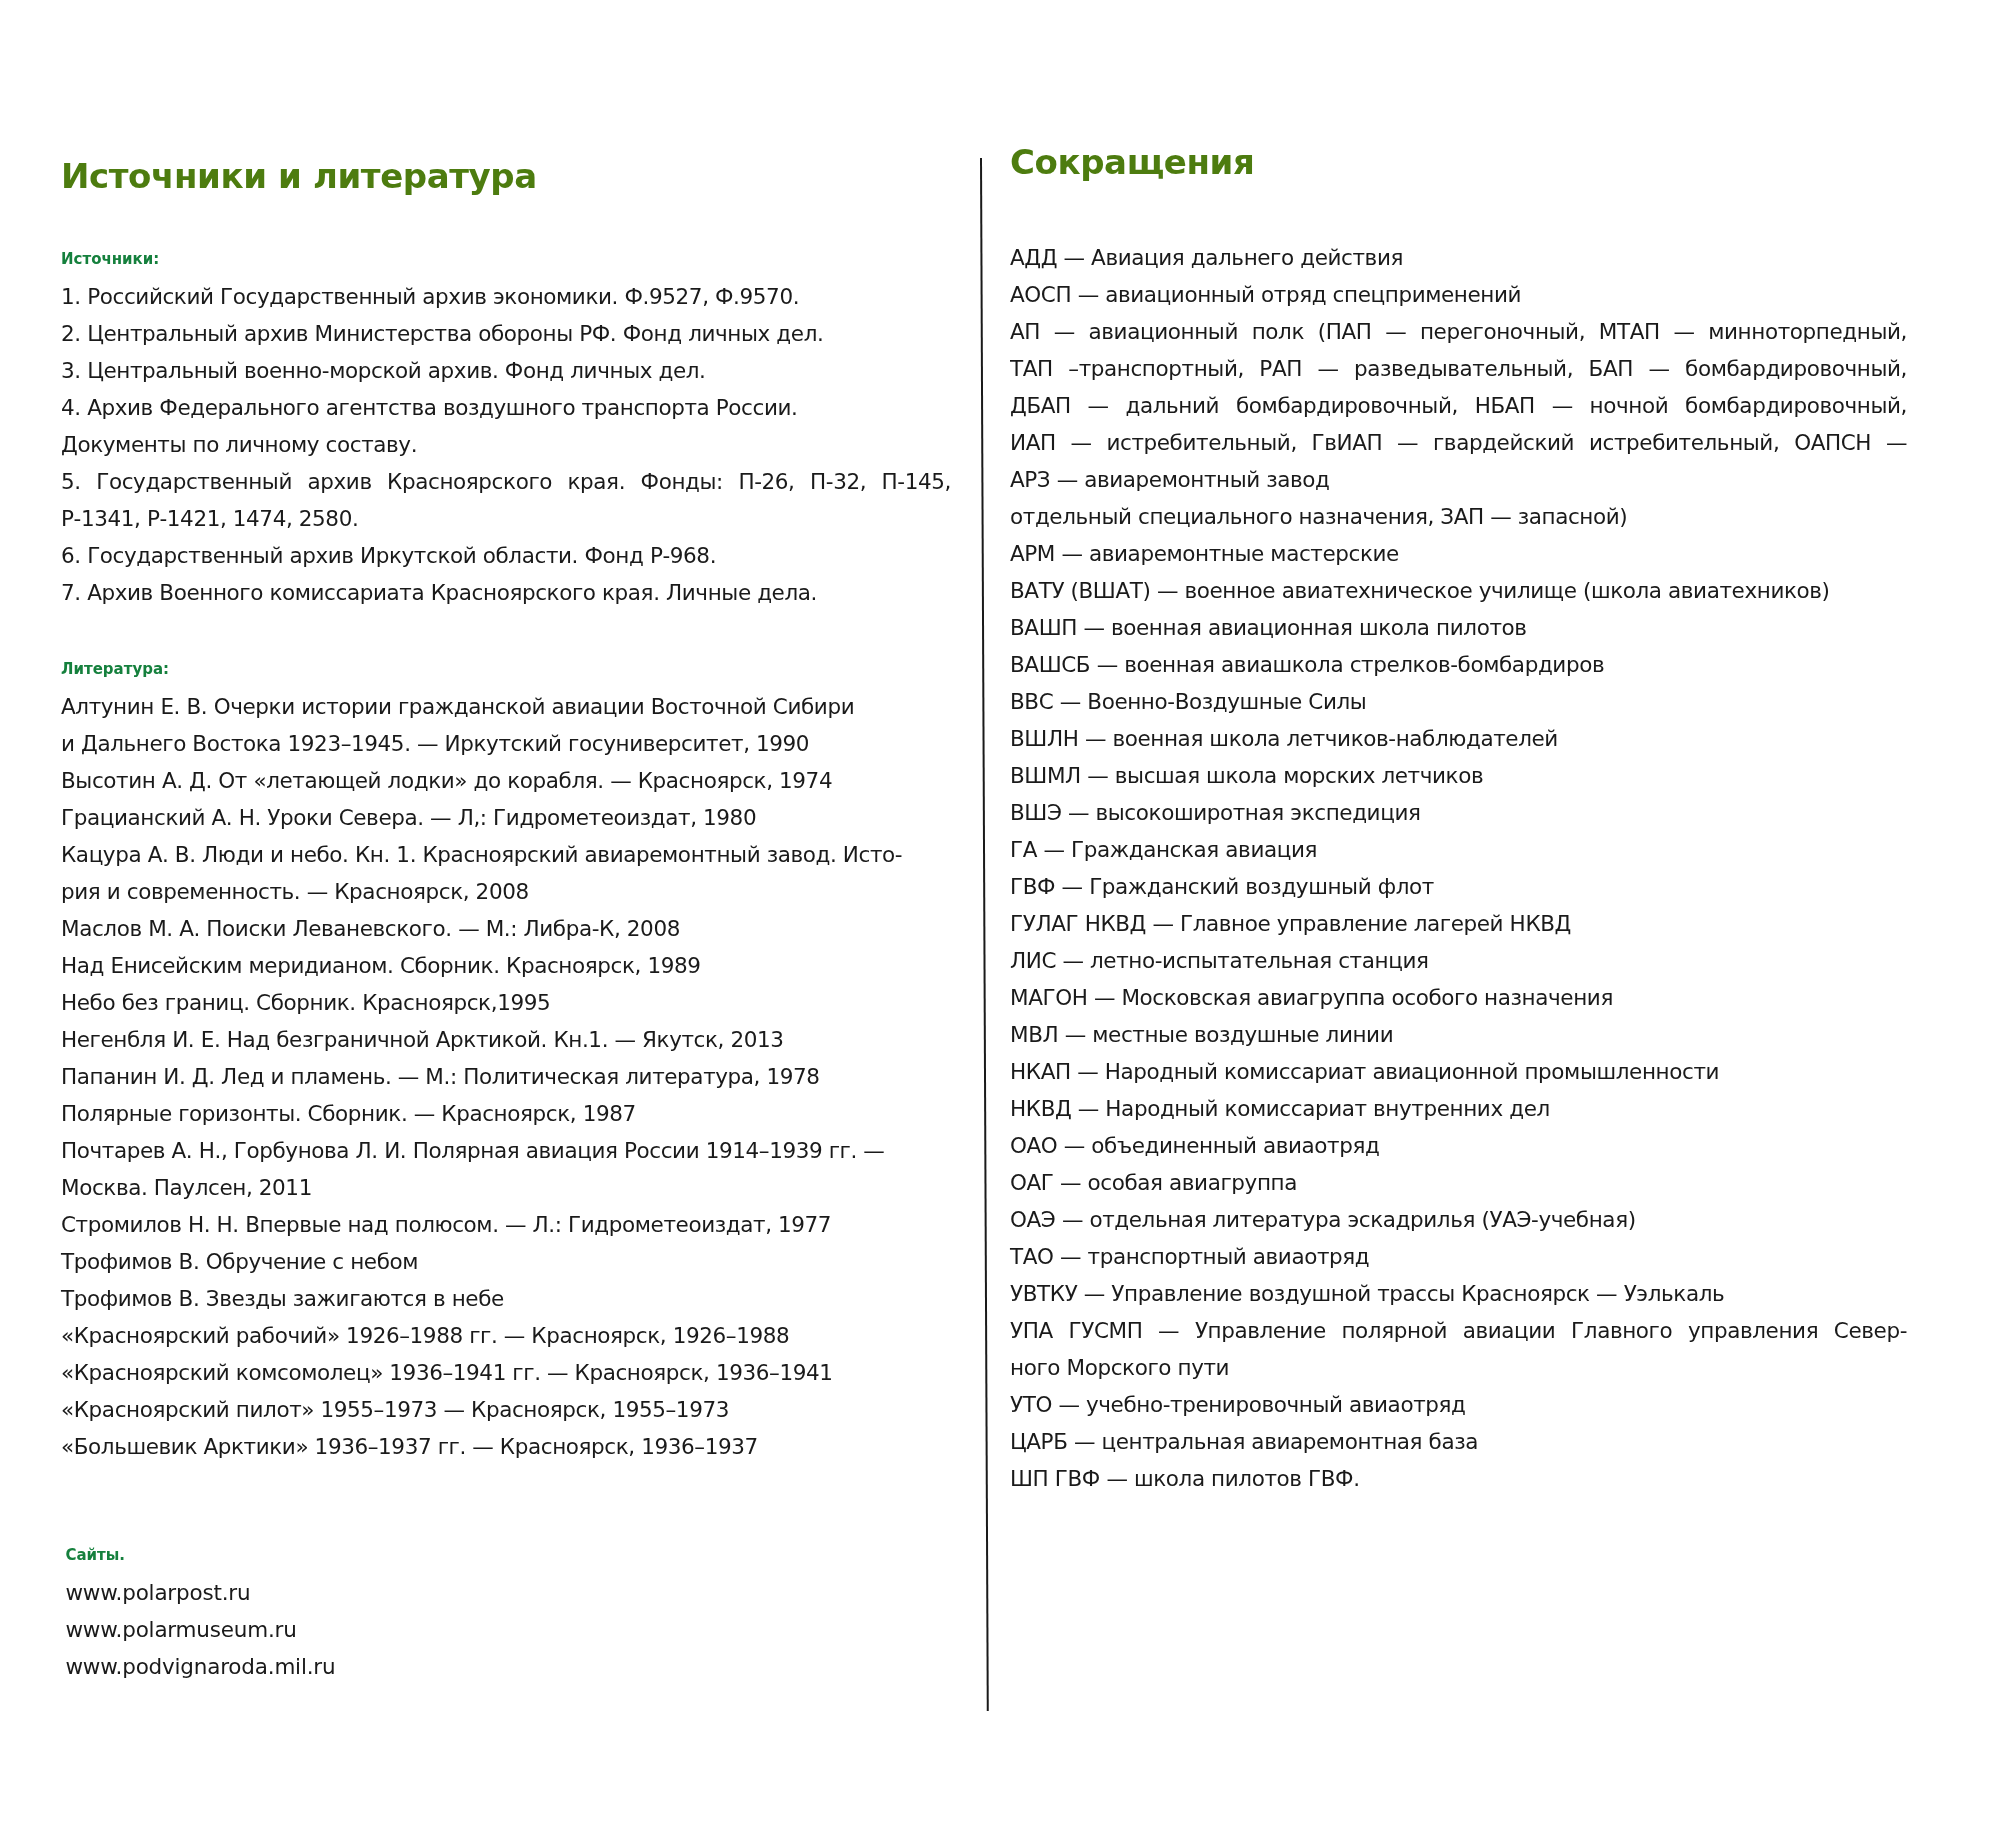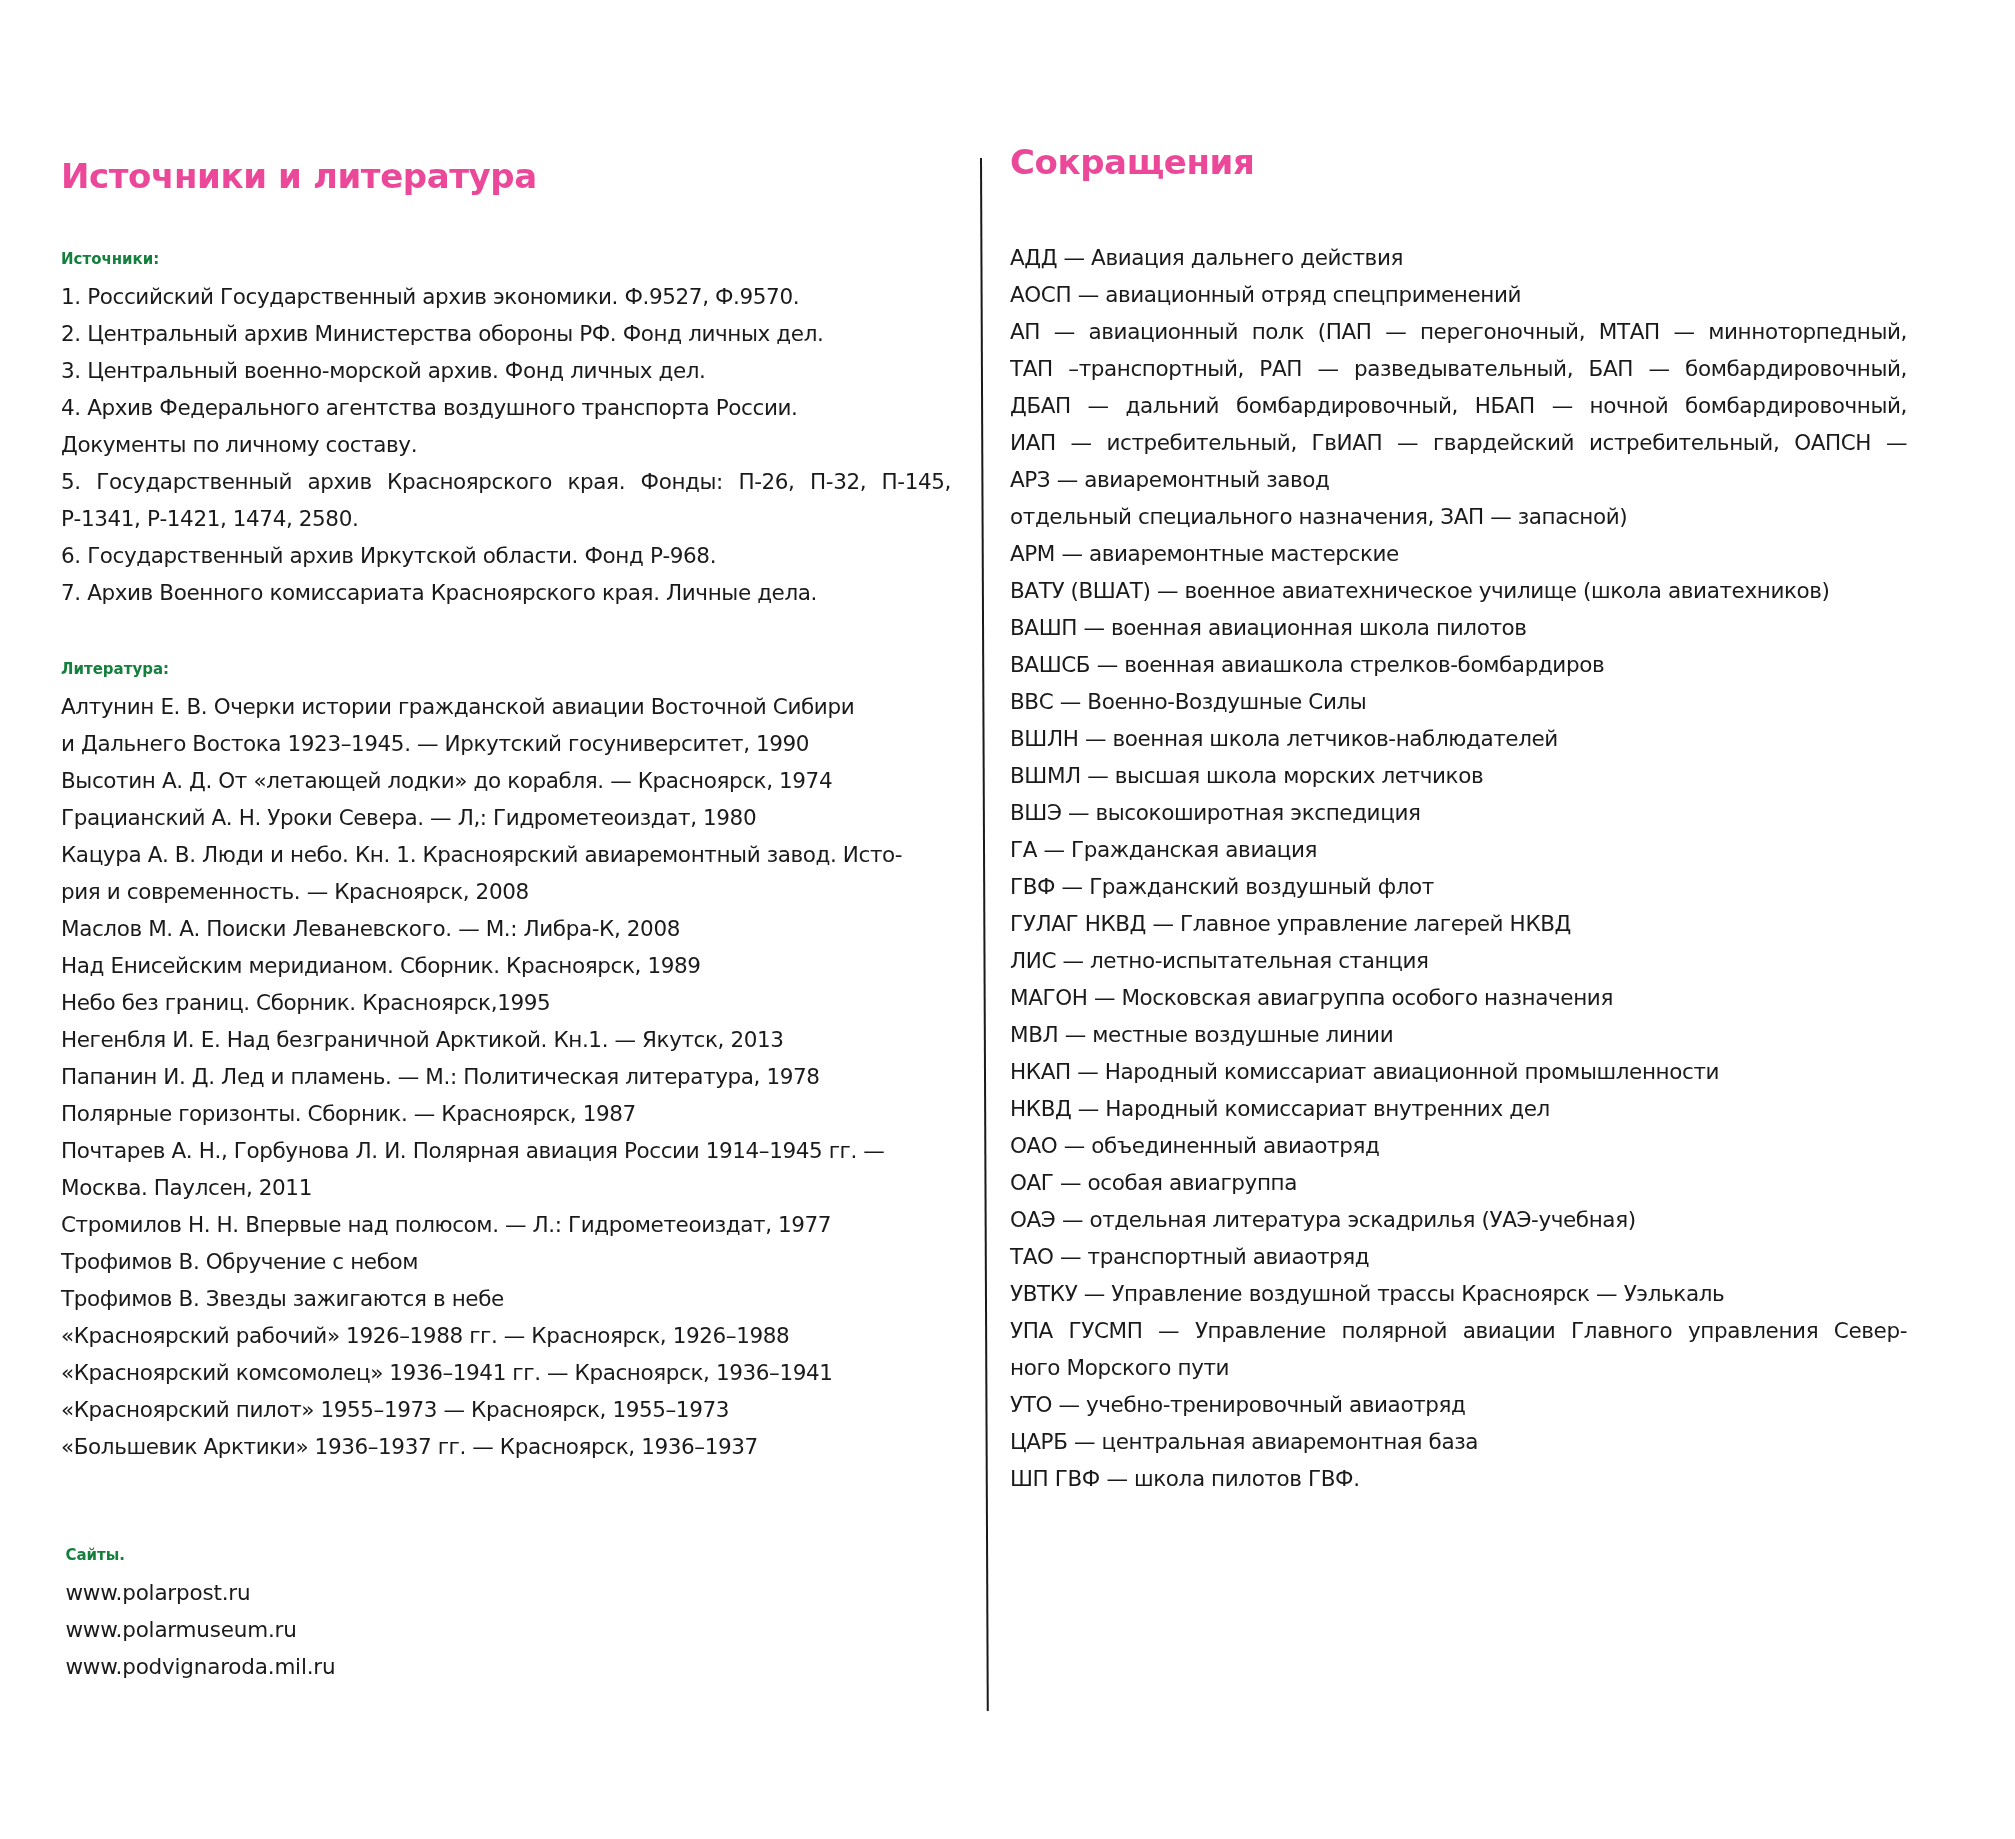--- a/index.html
+++ b/index.html
@@ -6,21 +6,21 @@
   body {
     width: 2015px; height: 1839px; position: relative; overflow: hidden;
     font-family: "DejaVu Sans", "Liberation Sans", sans-serif;
     color: #1a1a1a;
   }
   .col { position: absolute; }
   #left-col { left: 61px; top: 0; width: 890px; }
   #right-col { left: 1010px; top: 0; width: 897px; }
   .page-title {
     position: absolute; left: 0; font-weight: bold; font-size: 34px;
-    letter-spacing: -0.4px; line-height: 44px; white-space: nowrap; color: #ec4899;
+    letter-spacing: -0.4px; line-height: 44px; white-space: nowrap; color: #4d7c0f;
   }
   .subhead {
     position: absolute; left: 0; font-weight: bold; font-size: 15px;
     line-height: 37px; white-space: nowrap; color: #15803d;
   }
   .lines { position: absolute; left: 0; width: 100%; }
   .line {
     font-size: 21.5px; line-height: 37px; height: 37px; white-space: nowrap;
     letter-spacing: -0.4px;
   }
@@ -59,21 +59,21 @@
     <div class="line">Высотин А. Д. От «летающей лодки» до корабля. — Красноярск, 1974</div>
     <div class="line">Грацианский А. Н. Уроки Севера. — Л,: Гидрометеоиздат, 1980</div>
     <div class="line">Кацура А. В. Люди и небо. Кн. 1. Красноярский авиаремонтный завод. Исто-</div>
     <div class="line">рия и современность. — Красноярск, 2008</div>
     <div class="line">Маслов М. А. Поиски Леваневского. — М.: Либра-К, 2008</div>
     <div class="line">Над Енисейским меридианом. Сборник. Красноярск, 1989</div>
     <div class="line">Небо без границ. Сборник. Красноярск,1995</div>
     <div class="line">Негенбля И. Е. Над безграничной Арктикой. Кн.1. — Якутск, 2013</div>
     <div class="line">Папанин И. Д. Лед и пламень. — М.: Политическая литература, 1978</div>
     <div class="line">Полярные горизонты. Сборник. — Красноярск, 1987</div>
-    <div class="line">Почтарев А. Н., Горбунова Л. И. Полярная авиация России 1914–1945 гг. —</div>
+    <div class="line">Почтарев А. Н., Горбунова Л. И. Полярная авиация России 1914–1939 гг. —</div>
     <div class="line">Москва. Паулсен, 2011</div>
     <div class="line">Стромилов Н. Н. Впервые над полюсом. — Л.: Гидрометеоиздат, 1977</div>
     <div class="line">Трофимов В. Обручение с небом</div>
     <div class="line">Трофимов В. Звезды зажигаются в небе</div>
     <div class="line">«Красноярский рабочий» 1926–1988 гг. — Красноярск, 1926–1988</div>
     <div class="line">«Красноярский комсомолец» 1936–1941 гг. — Красноярск, 1936–1941</div>
     <div class="line">«Красноярский пилот» 1955–1973 — Красноярск, 1955–1973</div>
     <div class="line">«Большевик Арктики» 1936–1937 гг. — Красноярск, 1936–1937</div>
   </div>
 

